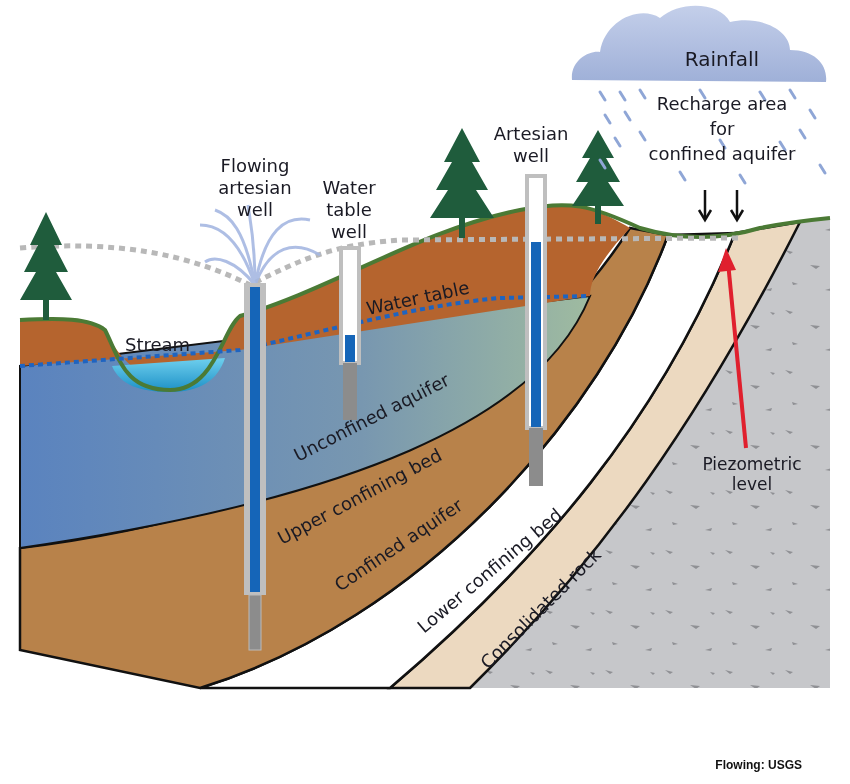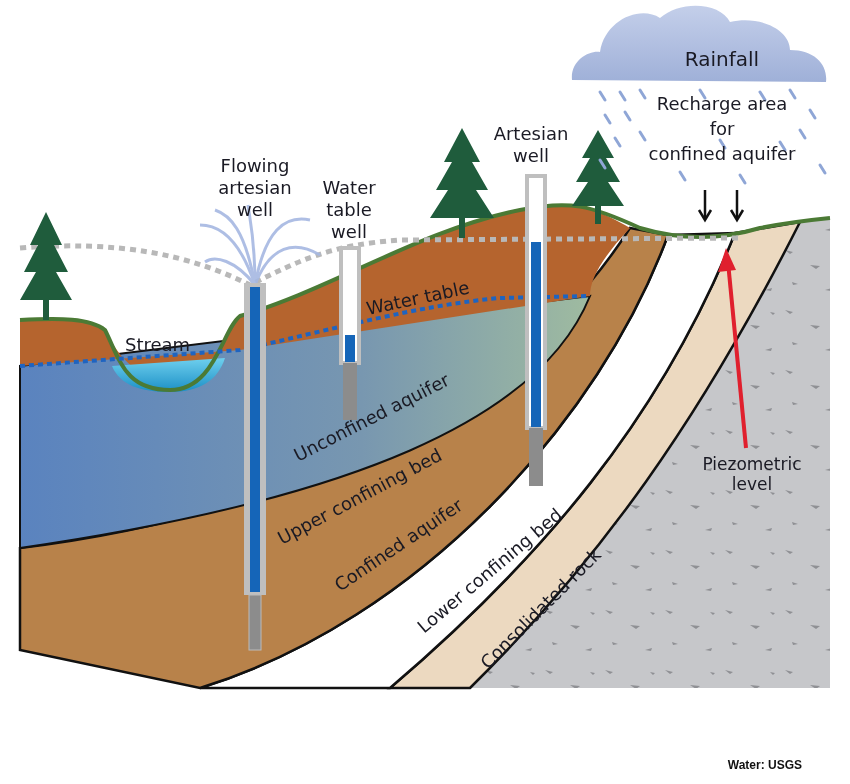--- a/index.html
+++ b/index.html
@@ -149,13 +149,13 @@
   <text class="lbl" font-size="18" x="298" y="462" transform="rotate(-27 298 462)">Unconfined aquifer</text>
   <text class="lbl" font-size="18" x="282" y="545" transform="rotate(-28 282 545)">Upper confining bed</text>
   <text class="lbl" font-size="18" x="340" y="592" transform="rotate(-34 340 592)">Confined aquifer</text>
   <text class="lbl" font-size="18" x="424" y="634" transform="rotate(-40 424 634)">Lower confining bed</text>
   <text class="lbl" font-size="18" x="488" y="670" transform="rotate(-45 488 670)">Consolidated rock</text>
 
   <text class="lbl" font-size="17" x="752" y="470" text-anchor="middle">Piezometric</text>
   <text class="lbl" font-size="17" x="752" y="490" text-anchor="middle">level</text>
 </svg>
 
-<div class="src">Water: USGS</div>
+<div class="src">Flowing: USGS</div>
 
 </body></html>

